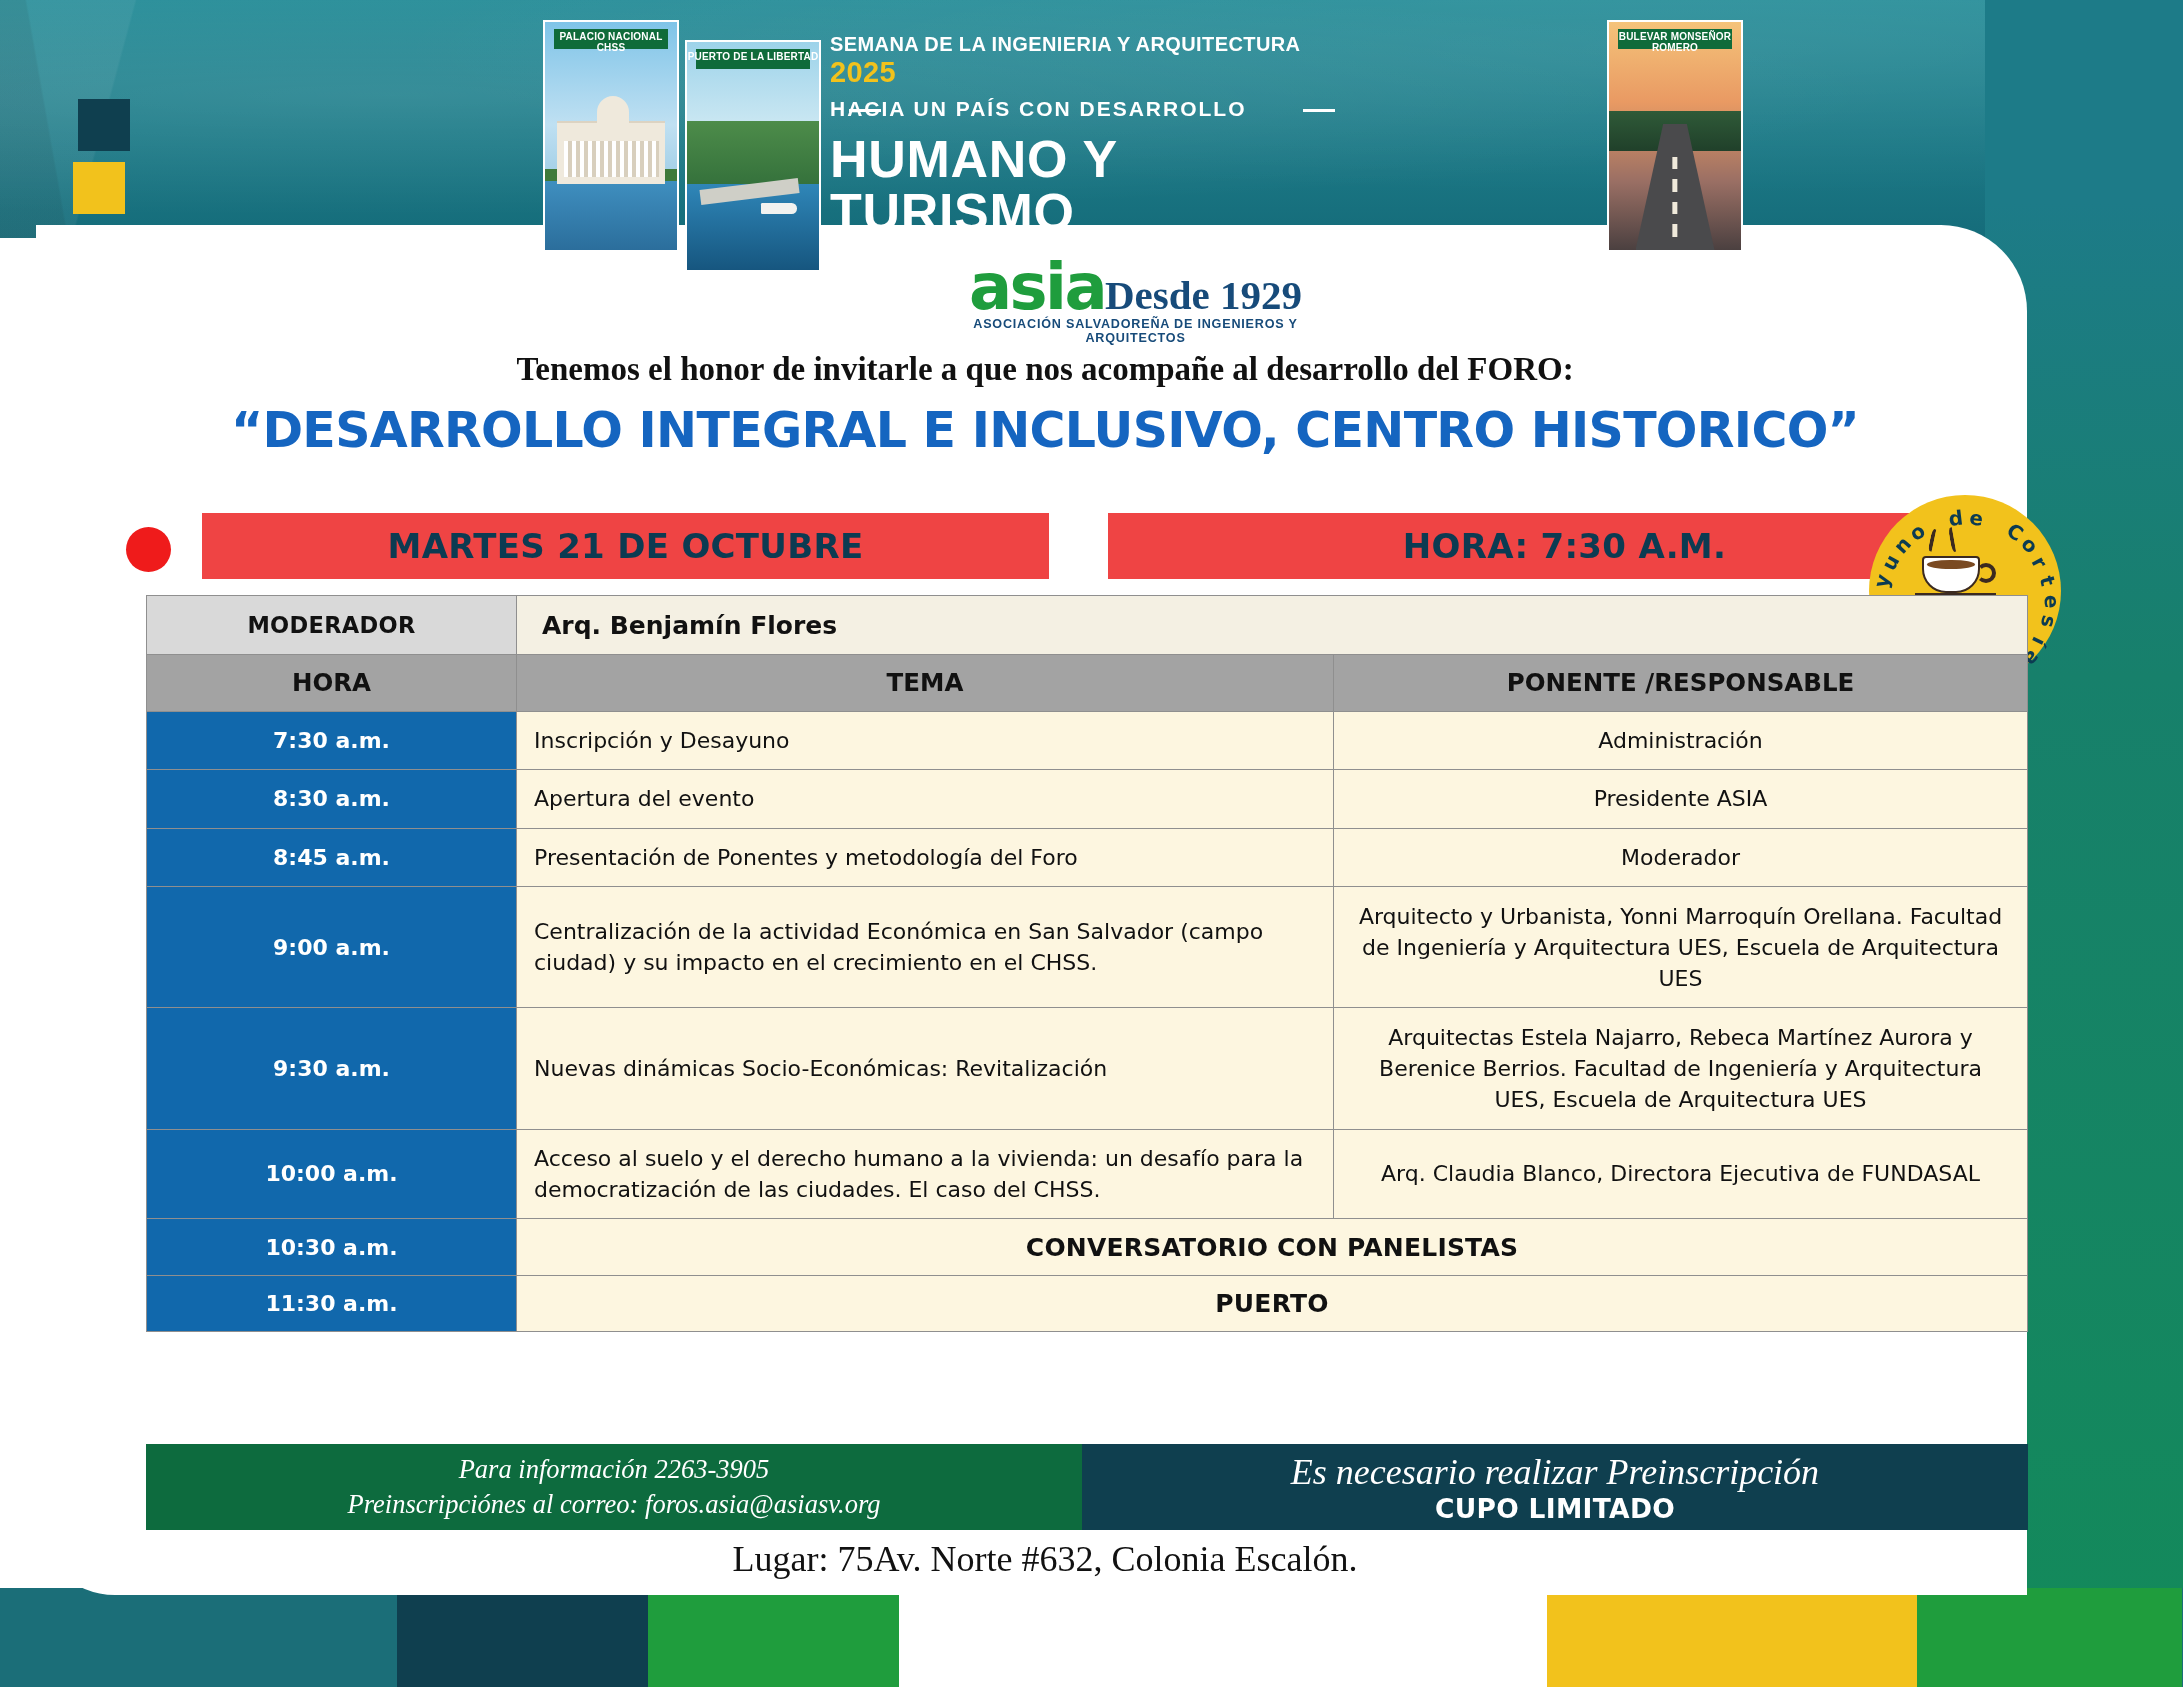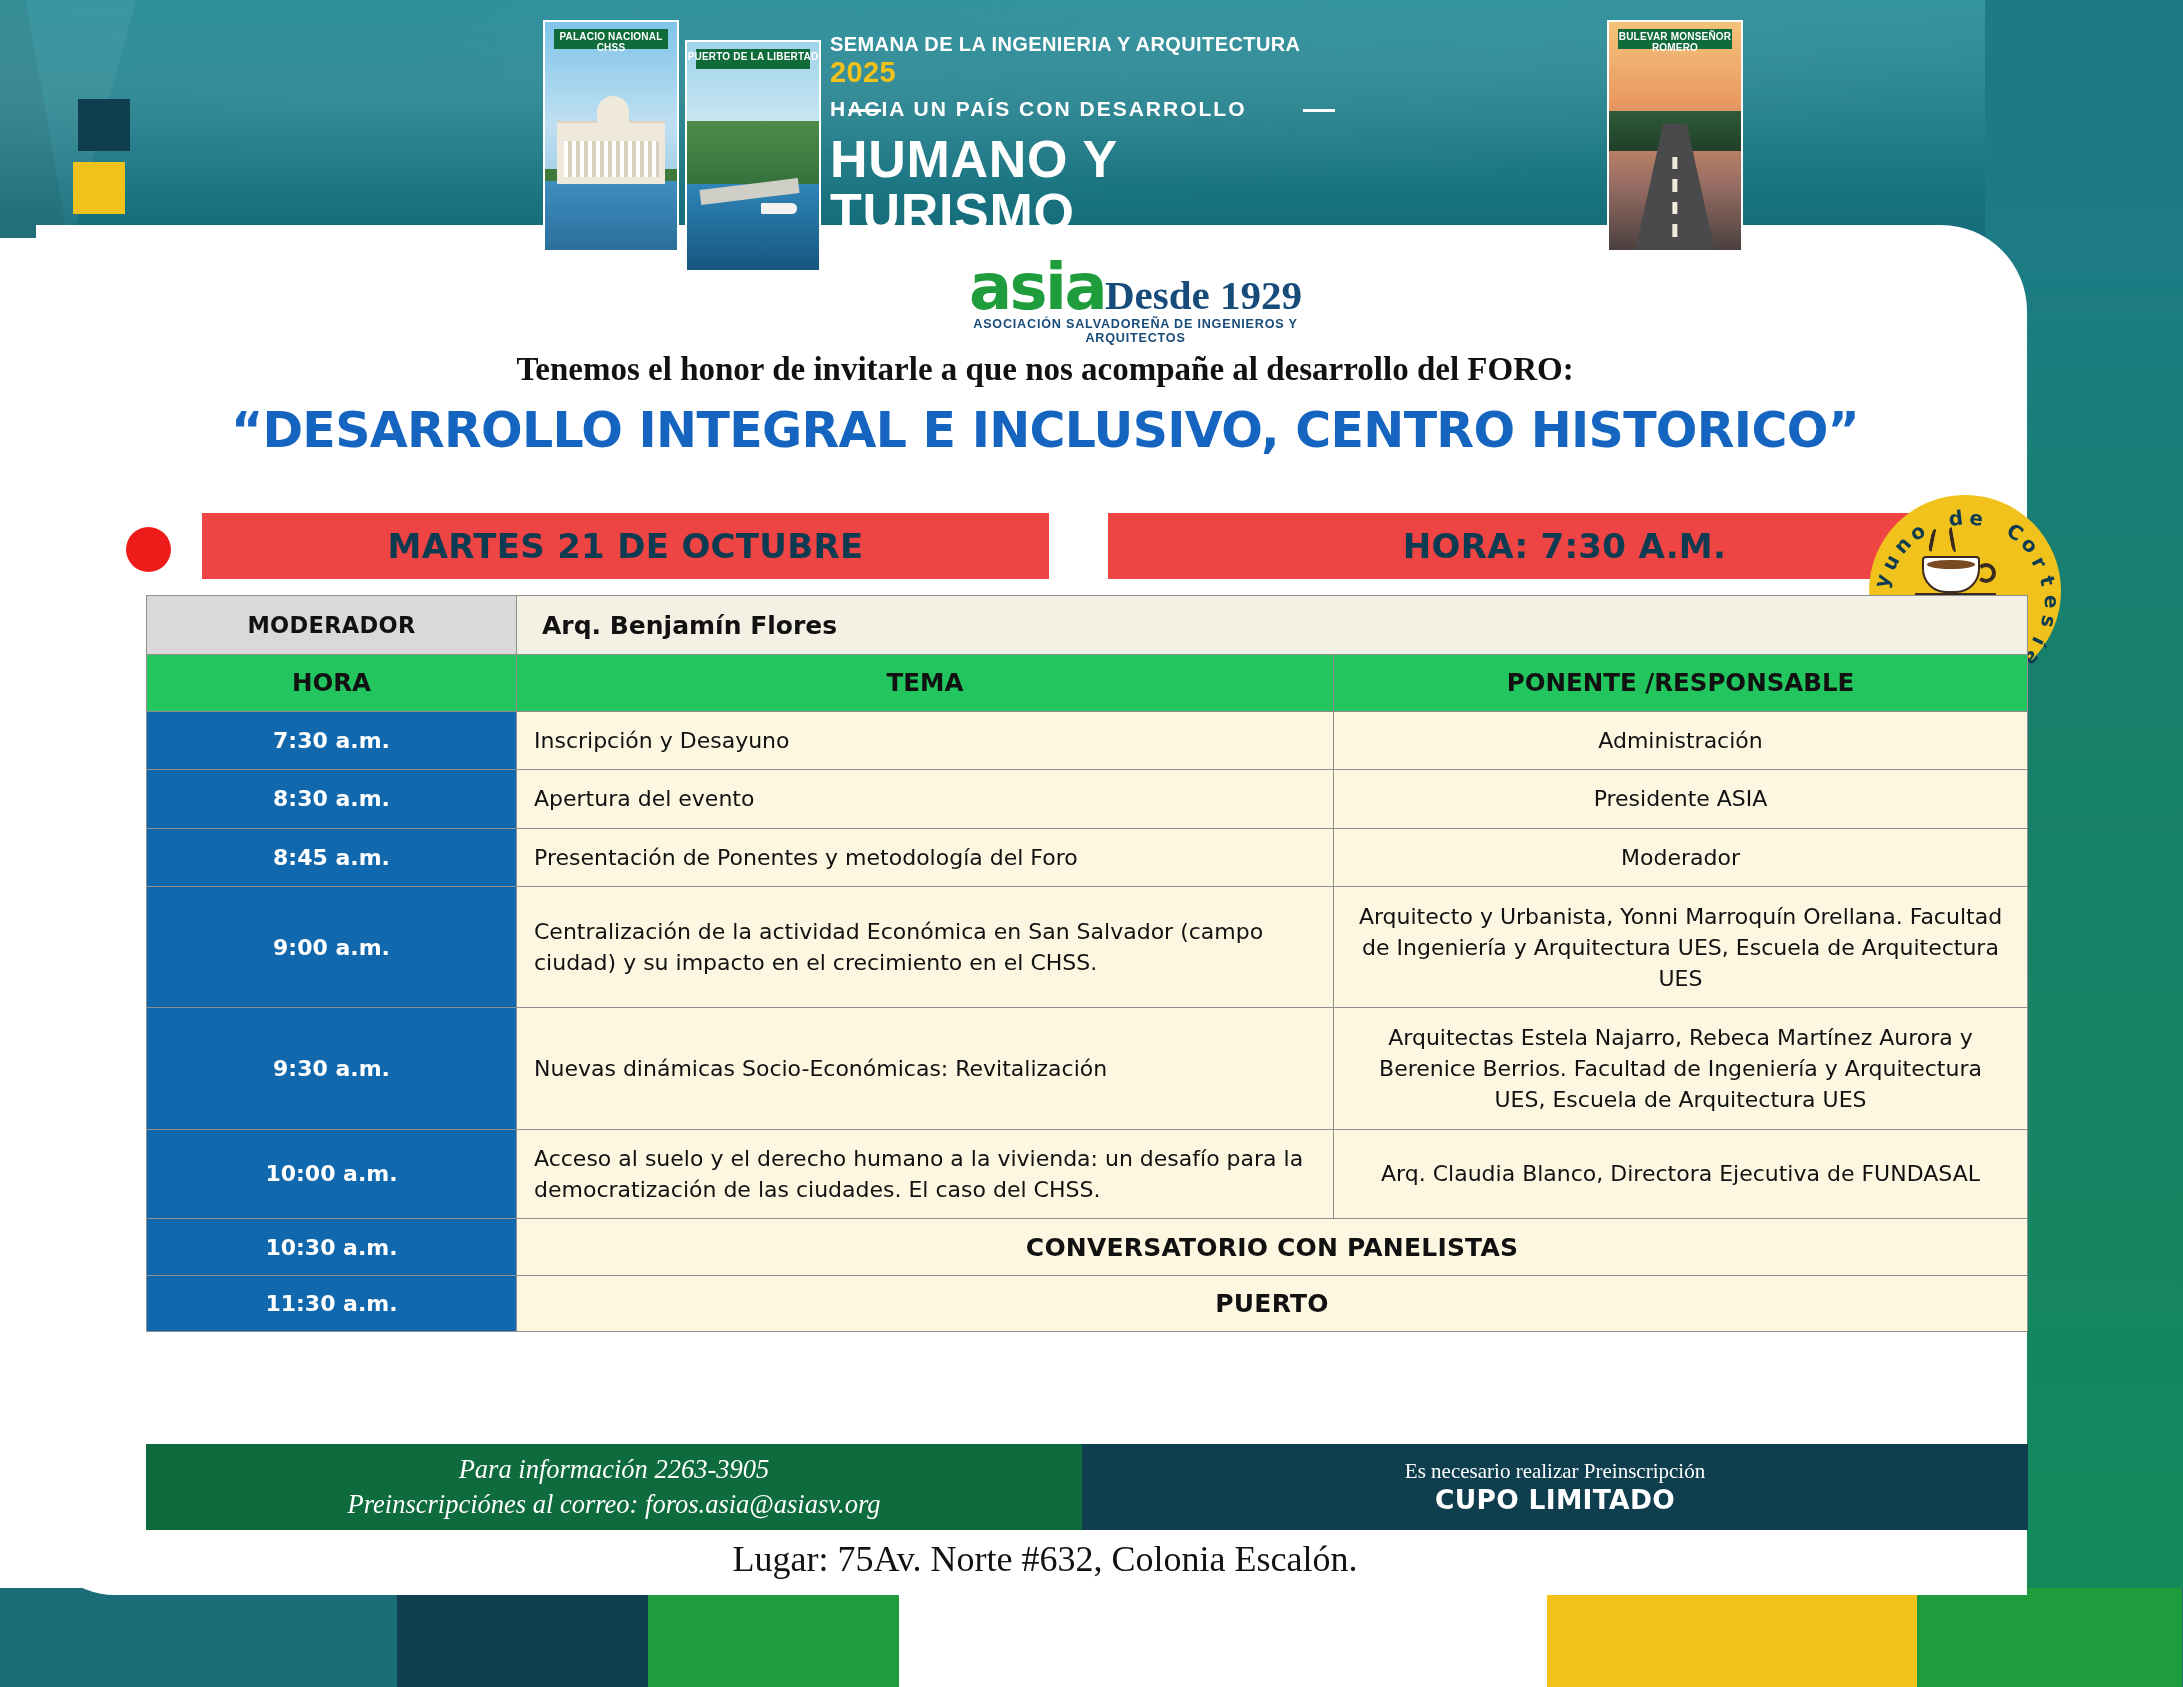--- a/index.html
+++ b/index.html
@@ -169,35 +169,35 @@
 
   
   .tbl {
     position: absolute; left: 146px; top: 595px; width: 1882px;
     border-collapse: collapse;
     font-family: "DejaVu Sans", sans-serif;
   }
   .tbl td, .tbl th { border: 1.3px solid #8f8f8f; }
   .row-mod-label { width: 370px; background: #d9d9d9; text-align: center; font-weight: bold; font-size: 22.5px; color: #111; padding: 14.6px 0; letter-spacing: 0.3px;}
   .row-mod-value { background: #f4f0e3; text-align: left; font-weight: bold; font-size: 25px; color: #111; padding: 14.6px 0 14.6px 25px; }
-  .hdr td { background: #22c55e; text-align: center; font-weight: bold; font-size: 24.5px; color: #111; padding: 13.2px 0; }
+  .hdr td { background: #a3a3a3; text-align: center; font-weight: bold; font-size: 24.5px; color: #111; padding: 13.2px 0; }
   .c-hora { width: 370px; background: #1168ac; color: #ffffff; text-align: center; font-weight: bold; font-size: 22px; padding: 12px 4px; }
   .c-tema { width: 817px; background: #fdf6e0; color: #111; font-size: 22px; padding: 13.2px 17px; line-height: 1.42; }
   .c-pon { background: #fdf6e0; color: #111; font-size: 22px; padding: 13.2px 17px; line-height: 1.42; text-align: center; }
   .c-wide { background: #fdf6e0; color:#111; font-size: 25px; font-weight: bold; text-align: center; padding: 13.2px; letter-spacing: 0.2px; }
 
   
   .foot { position: absolute; top: 1444px; height: 86px; display: flex; align-items: center; justify-content: center; }
   .foot-left { left: 146px; width: 936px; background: #0d6b3e; }
   .foot-right { left: 1082px; width: 946px; background: #0f3f4f; }
   .foot-left .txt {
     color: #ffffff; font-size: 26.5px; font-style: italic; text-align: center; line-height: 1.32;
     font-family: "Liberation Serif", serif;
   }
-  .foot-right .txt1 { color:#ffffff; font-size: 21px; text-align:center; font-family:"Liberation Serif", serif; }
+  .foot-right .txt1 { color:#ffffff; font-size: 36px; font-style: italic; text-align:center; font-family:"Liberation Serif", serif; }
   .foot-right .txt2 { color:#ffffff; font-size: 26.5px; font-weight: bold; text-align:center; font-family:"DejaVu Sans", sans-serif; letter-spacing:0.3px; }
 
   .place {
     position: absolute; left: 132px; top: 1538px; width: 1826px; text-align: center;
     font-family: "Liberation Serif", serif; font-size: 36px; color: #111111;
   }
 </style>
 </head>
 <body>
 

